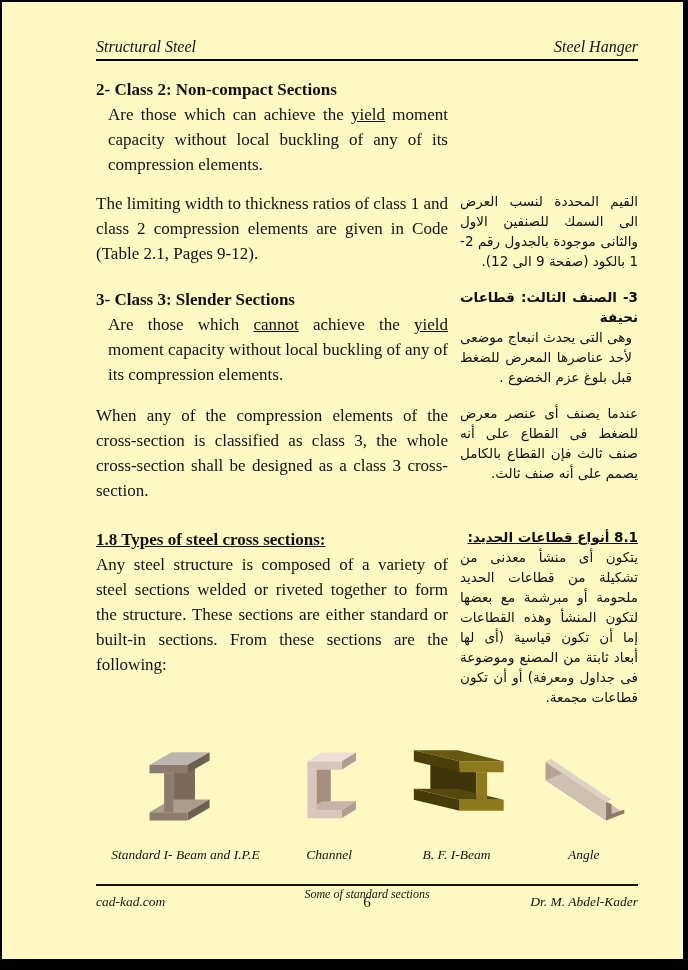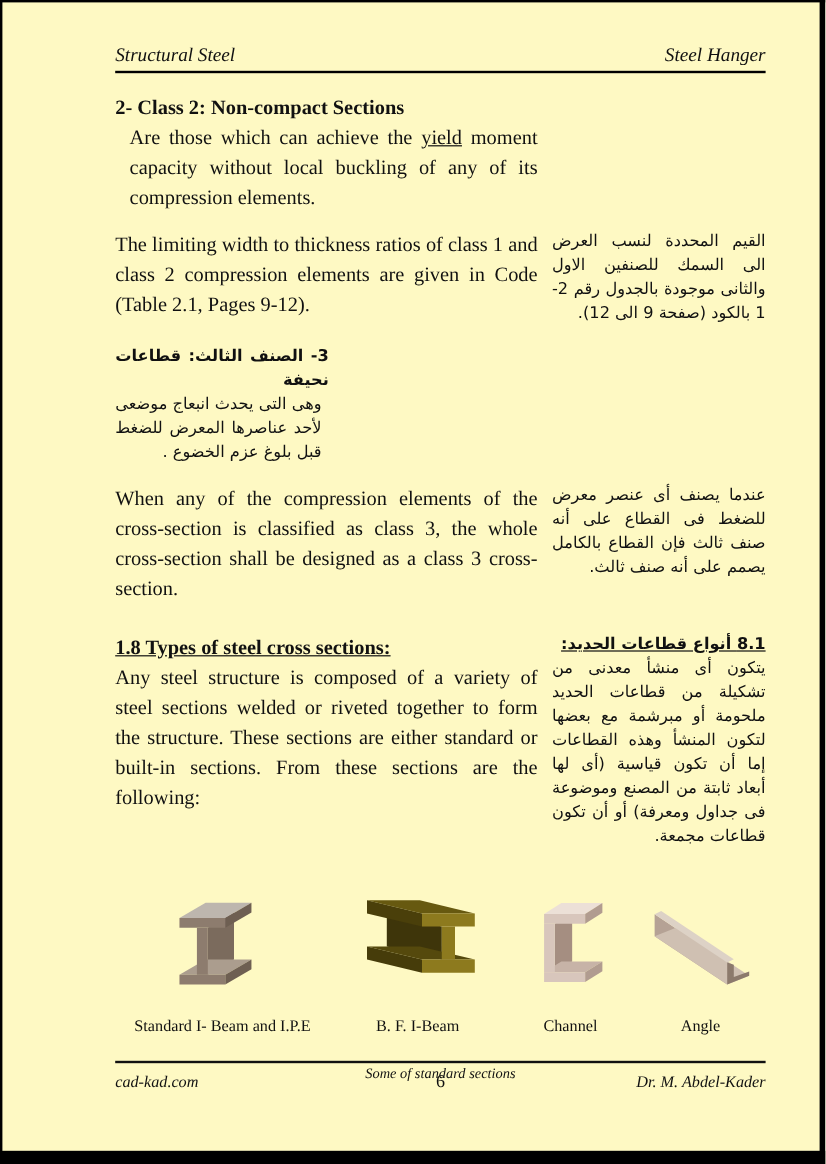--- a/index.html
+++ b/index.html
@@ -40,21 +40,21 @@
   .mt4{margin-top:16px;}
   .mt5{margin-top:24px;}
 
   .figure{display:flex;margin-top:20px;}
   .fig-col{display:flex;flex-direction:column;align-items:center;}
   .fig-col.c1{width:33%;}
   .fig-col.c2{width:27%;}
   .fig-col.c3{width:20%;}
   .fig-col.c4{width:20%;}
   .fig-img{height:108px;display:flex;align-items:flex-end;justify-content:center;}
-  .fig-label{margin-top:12px;font-size:13.5px;white-space:nowrap;}
+  .fig-label{margin-top:12px;font-style:italic;font-size:13.5px;white-space:nowrap;}
 
   .caption{margin-top:24px;text-align:center;font-style:italic;font-size:12px;}
 
   .footer{
     position:absolute;left:96px;right:50px;top:884px;
     border-top:2px solid #111;padding-top:8px;
     display:flex;justify-content:space-between;font-size:13.5px;font-style:italic;
   }
   .page-num{
     position:absolute;left:0;right:0;top:8px;text-align:center;
@@ -84,20 +84,24 @@
         <div class="body-indent"><span>Are those which can achieve the </span><span class="u">yield</span><span> moment capacity without local buckling of any of its compression elements.</span></div>
       </div>
     </div>
 
     <div class="row mt2">
       <div class="en">The limiting width to thickness ratios of class 1 and class 2 compression elements are given in Code (Table 2.1, Pages 9-12).</div>
       <div class="ar">القيم المحددة لنسب العرض الى السمك للصنفين الاول والثانى موجودة بالجدول رقم 2-1 بالكود (صفحة 9 الى 12).</div>
     </div>
 
     <div class="row mt3">
+      <div class="en">
+        <div class="h-en">3- Class 3: Slender Sections</div>
+        <div class="body-indent"><span>Are those which </span><span class="u">cannot</span><span>  achieve the </span><span class="u">yield</span><span> moment capacity without local buckling of any of its compression elements.</span></div>
+      </div>
       <div class="ar">
         <div class="h-ar">3- الصنف الثالث: قطاعات نحيفة</div>
         <div class="ar-indent">وهى التى يحدث انبعاج موضعى لأحد عناصرها المعرض للضغط قبل بلوغ عزم الخضوع .</div>
       </div>
     </div>
 
     <div class="row mt4">
       <div class="en">When any of the compression elements of the cross-section is classified as class 3, the whole cross-section shall be designed as a class 3 cross-section.</div>
       <div class="ar">عندما يصنف أى عنصر معرض للضغط فى القطاع على أنه صنف ثالث فإن القطاع بالكامل يصمم على أنه صنف ثالث.</div>
     </div>
@@ -124,50 +128,50 @@
             <polygon points="16,82 58,82 58,91 16,91" fill="#8d7c6e"></polygon>
             <polygon points="32,39 42,39 42,82 32,82" fill="#8d7c6e"></polygon>
             <polygon points="16,30 40,16 82,16 58,30" fill="#bdb6ae"></polygon>
             <polygon points="58,30 82,16 82,25 58,39" fill="#6e5f52"></polygon>
             <polygon points="16,30 58,30 58,39 16,39" fill="#8d7c6e"></polygon>
           </svg>
         </div>
         <div class="fig-label">Standard I- Beam and I.P.E</div>
       </div>
 
+      <div class="fig-col c3">
+        <div class="fig-img">
+          <svg width="90" height="100" viewBox="0 0 100 104">
+            <polygon points="36,35 52,25 52,70 36,80" fill="#a58e81"></polygon>
+            <polygon points="26,80 42,70 80,70 64,80" fill="#c7b3a7"></polygon>
+            <polygon points="64,80 80,70 80,79 64,89" fill="#b19c90"></polygon>
+            <polygon points="26,80 64,80 64,89 26,89" fill="#d8c6bc"></polygon>
+            <polygon points="26,35 36,35 36,80 26,80" fill="#d8c6bc"></polygon>
+            <polygon points="26,26 42,16 80,16 64,26" fill="#ece0d7"></polygon>
+            <polygon points="64,26 80,16 80,25 64,35" fill="#b19c90"></polygon>
+            <polygon points="26,26 64,26 64,35 26,35" fill="#d8c6bc"></polygon>
+          </svg>
+        </div>
+        <div class="fig-label">Channel</div>
+      </div>
+
       <div class="fig-col c2">
         <div class="fig-img">
           <svg width="110" height="100" viewBox="0 0 120 100">
             <polygon points="82,36 32,24 32,54 82,66" fill="#3e350a"></polygon>
             <polygon points="14,54 62,54 112,66 64,66" fill="#55490d"></polygon>
             <polygon points="64,66 14,54 14,66 64,78" fill="#463c0a"></polygon>
             <polygon points="14,12 62,12 112,24 64,24" fill="#675910"></polygon>
             <polygon points="64,24 14,12 14,24 64,36" fill="#4a3f0a"></polygon>
             <polygon points="64,24 112,24 112,36 64,36" fill="#8d7a1e"></polygon>
             <polygon points="82,36 94,36 94,66 82,66" fill="#8d7a1e"></polygon>
             <polygon points="64,66 112,66 112,78 64,78" fill="#8d7a1e"></polygon>
           </svg>
         </div>
         <div class="fig-label">B. F. I-Beam</div>
-      </div>
-
-      <div class="fig-col c3">
-        <div class="fig-img">
-          <svg width="90" height="100" viewBox="0 0 100 104">
-            <polygon points="36,35 52,25 52,70 36,80" fill="#a58e81"></polygon>
-            <polygon points="26,80 42,70 80,70 64,80" fill="#c7b3a7"></polygon>
-            <polygon points="64,80 80,70 80,79 64,89" fill="#b19c90"></polygon>
-            <polygon points="26,80 64,80 64,89 26,89" fill="#d8c6bc"></polygon>
-            <polygon points="26,35 36,35 36,80 26,80" fill="#d8c6bc"></polygon>
-            <polygon points="26,26 42,16 80,16 64,26" fill="#ece0d7"></polygon>
-            <polygon points="64,26 80,16 80,25 64,35" fill="#b19c90"></polygon>
-            <polygon points="26,26 64,26 64,35 26,35" fill="#d8c6bc"></polygon>
-          </svg>
-        </div>
-        <div class="fig-label">Channel</div>
       </div>
 
       <div class="fig-col c4">
         <div class="fig-img">
           <svg width="110" height="95" viewBox="0 0 120 100">
             <polygon points="18,22 18,42 84,86 84,66" fill="#b5a295"></polygon>
             <polygon points="18,42 38,34 104,78 84,86" fill="#cfc0b2"></polygon>
             <polygon points="18,22 24,19 90,63 84,66" fill="#ddd2c6"></polygon>
             <polygon points="84,66 84,86 104,78 104,74 90,79 90,68" fill="#8c7a6c"></polygon>
           </svg>

